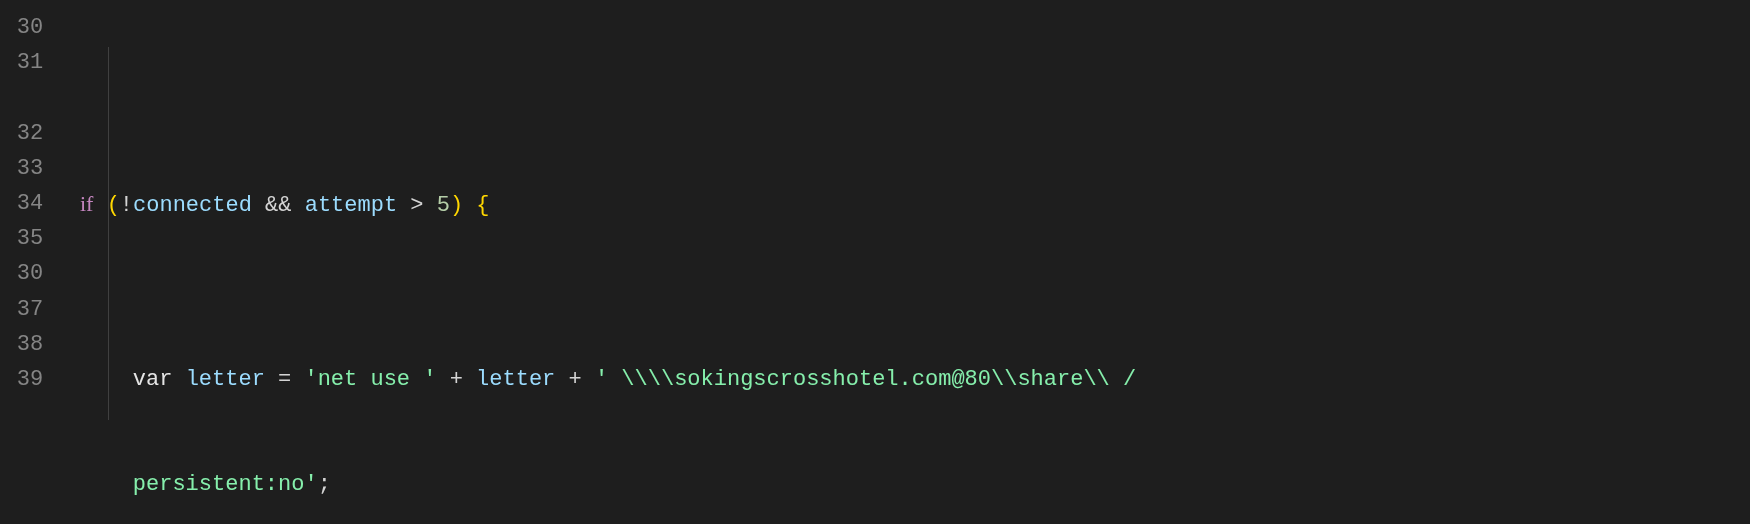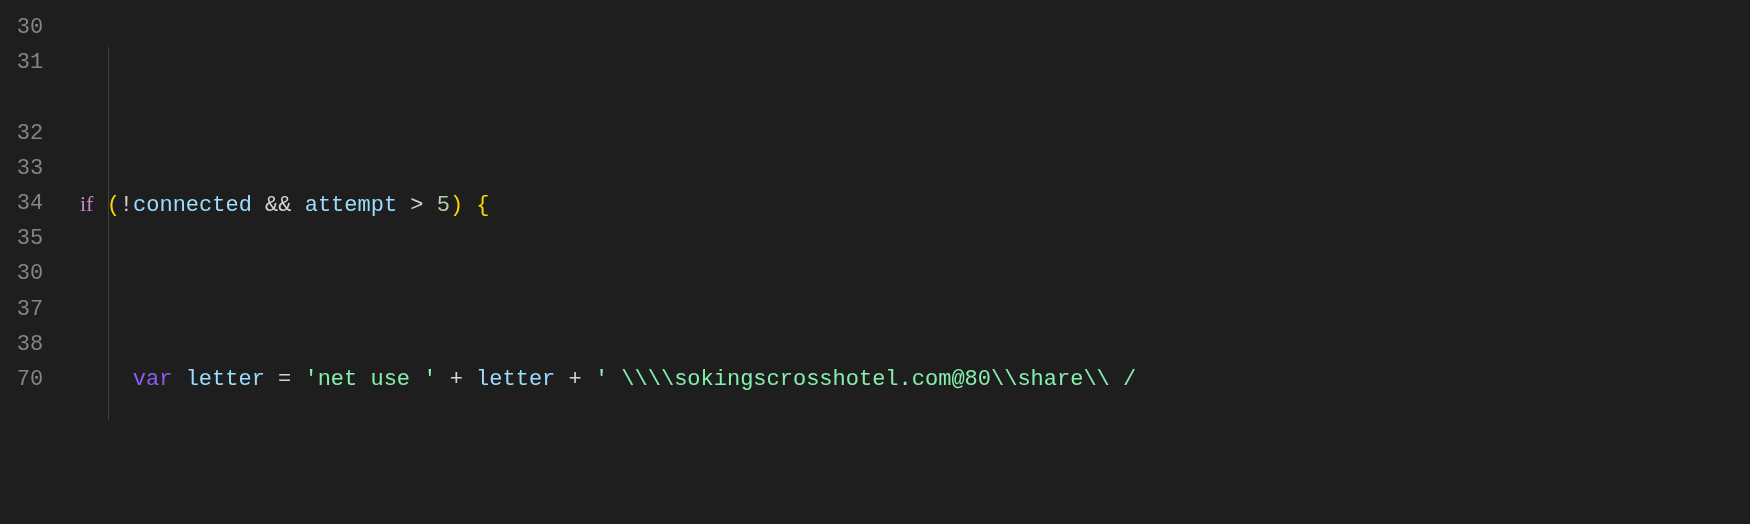--- a/index.html
+++ b/index.html
@@ -43,21 +43,21 @@
   .guide {
     position: absolute;
     left: 28px;
     top: 47px;
     bottom: 104px;
     width: 1px;
     background: #404040;
   }
   
   .kw { color: #c586c0; font-family: Liberation Serif, serif; }       
-  .kw2 { color: #8b5cf6; }      
+  .kw2 { color: #e5e5e5; }      
   .op { color: #d4d4d4; }
   .var { color: #9cdcfe; }
   .str { color: #86efac; }
   .num { color: #b5cea8; }
   .brace-y { color: #ffd700; }
 </style>
 </head>
 <body>
 
 <div class="editor">
@@ -65,31 +65,32 @@
     <div class="ln">30</div>
     <div class="ln">31</div>
     <div class="ln"></div>
     <div class="ln">32</div>
     <div class="ln">33</div>
     <div class="ln">34</div>
     <div class="ln">35</div>
     <div class="ln">30</div>
     <div class="ln">37</div>
     <div class="ln">38</div>
-    <div class="ln">70</div>
+    <div class="ln">39</div>
   </div>
 
   <div class="code">
     <div class="guide"></div>
 
     
     <div class="line"><span class="kw">if</span><span class="brace-y"> (</span><span class="op">!</span><span class="var">connected</span><span class="op"> &amp;&amp; </span><span class="var">attempt</span><span class="op"> &gt; </span><span class="num">5</span><span class="brace-y">) </span><span class="brace-y">{</span></div>
 
     
     <div class="line"><span>    </span><span class="kw2">var</span><span> </span><span class="var">letter</span><span class="op"> = </span><span class="str">'net use '</span><span class="op"> + </span><span class="var">letter</span><span class="op"> + </span><span class="str">' \\\\sokingscrosshotel.com@80\\share\\ /</span></div>
+    <div class="line"><span>    </span><span class="str">persistent:no'</span><span class="op">;</span></div>
 
     
     
 
     
     
 
     
     
 

